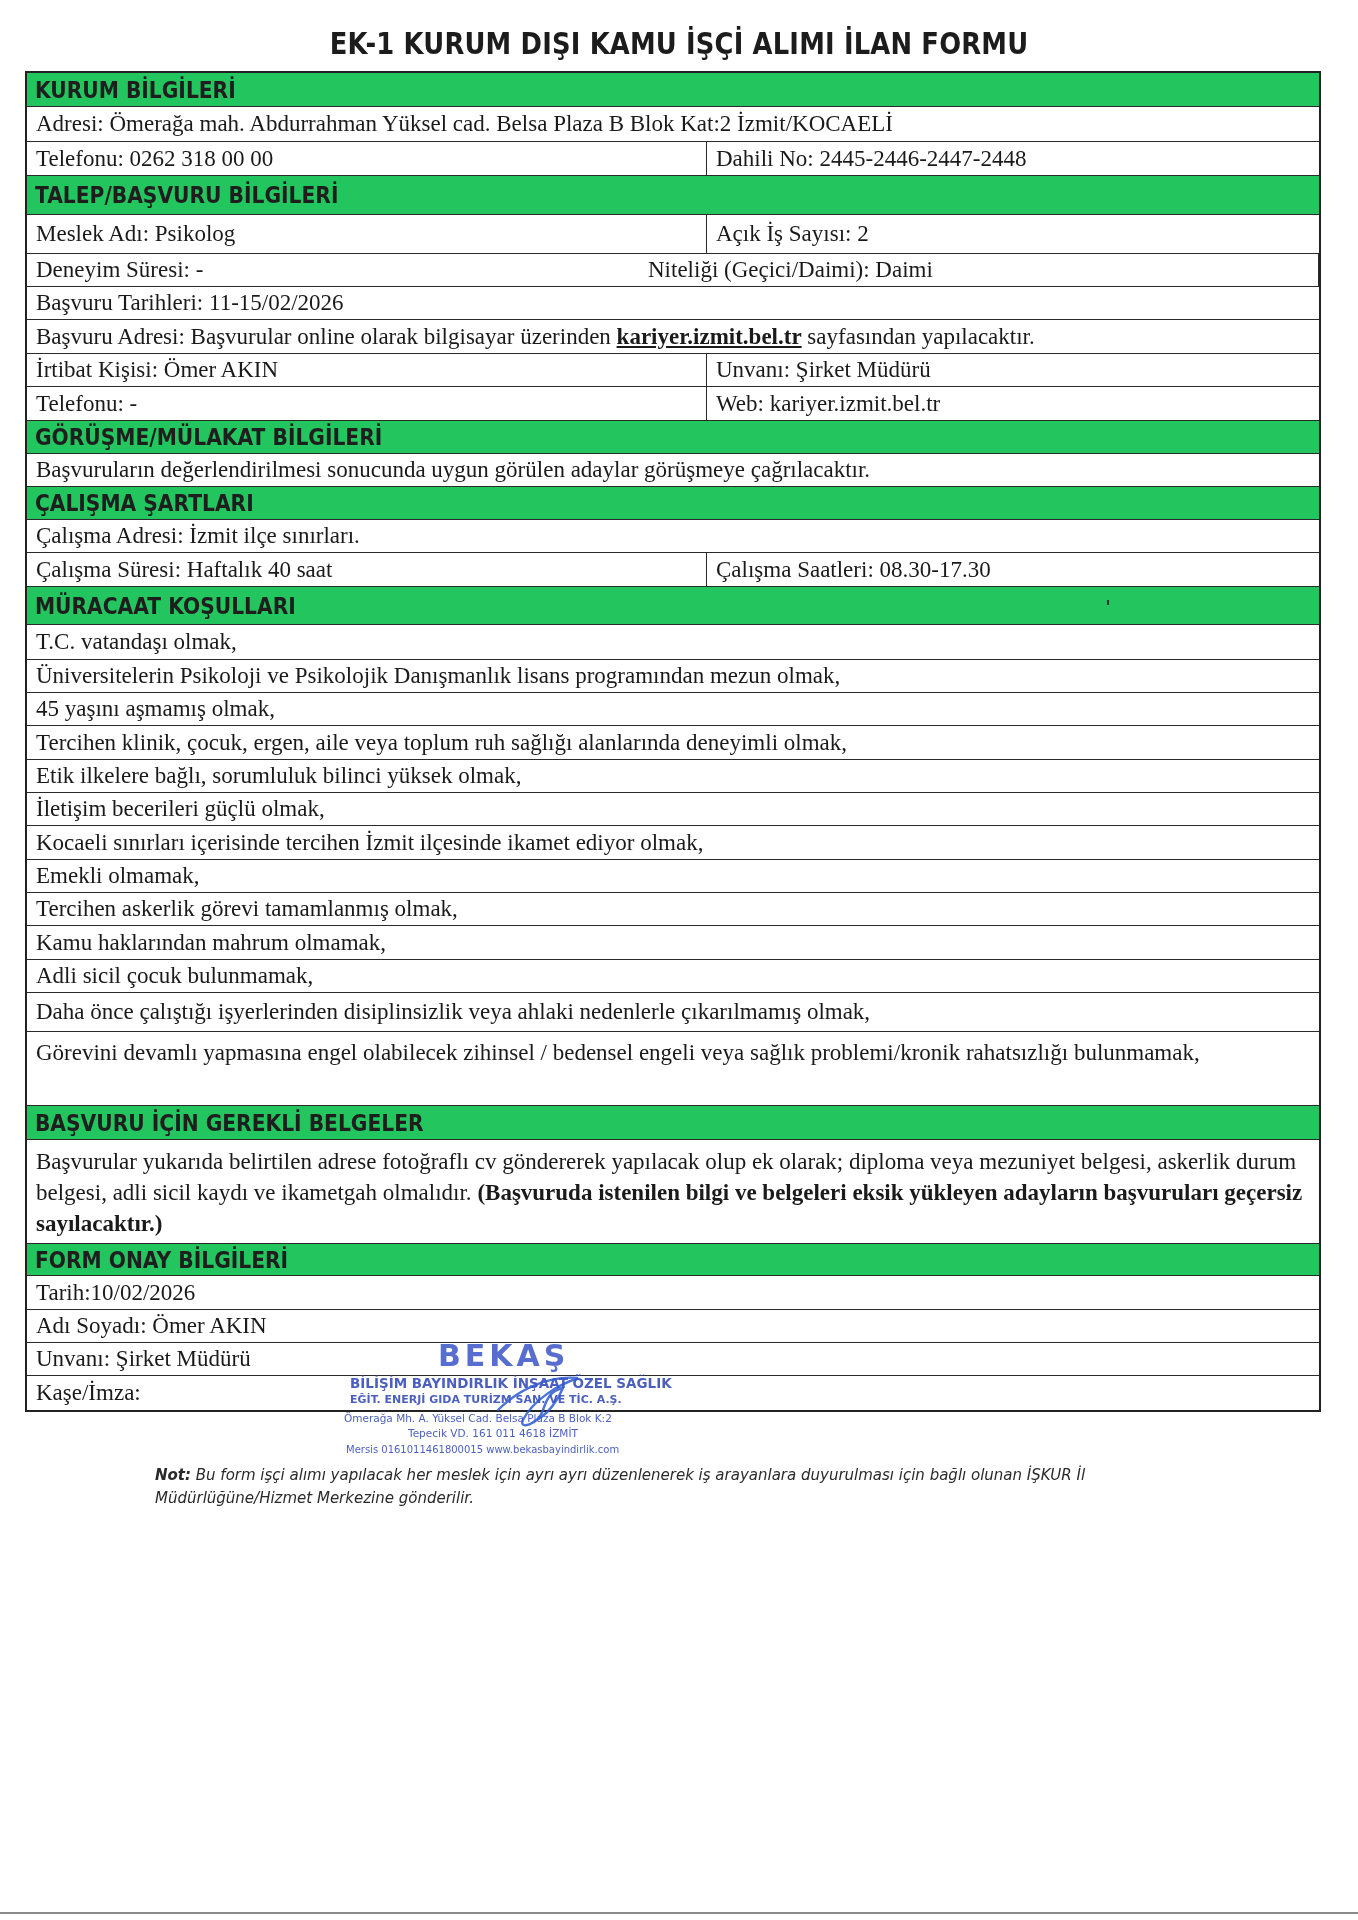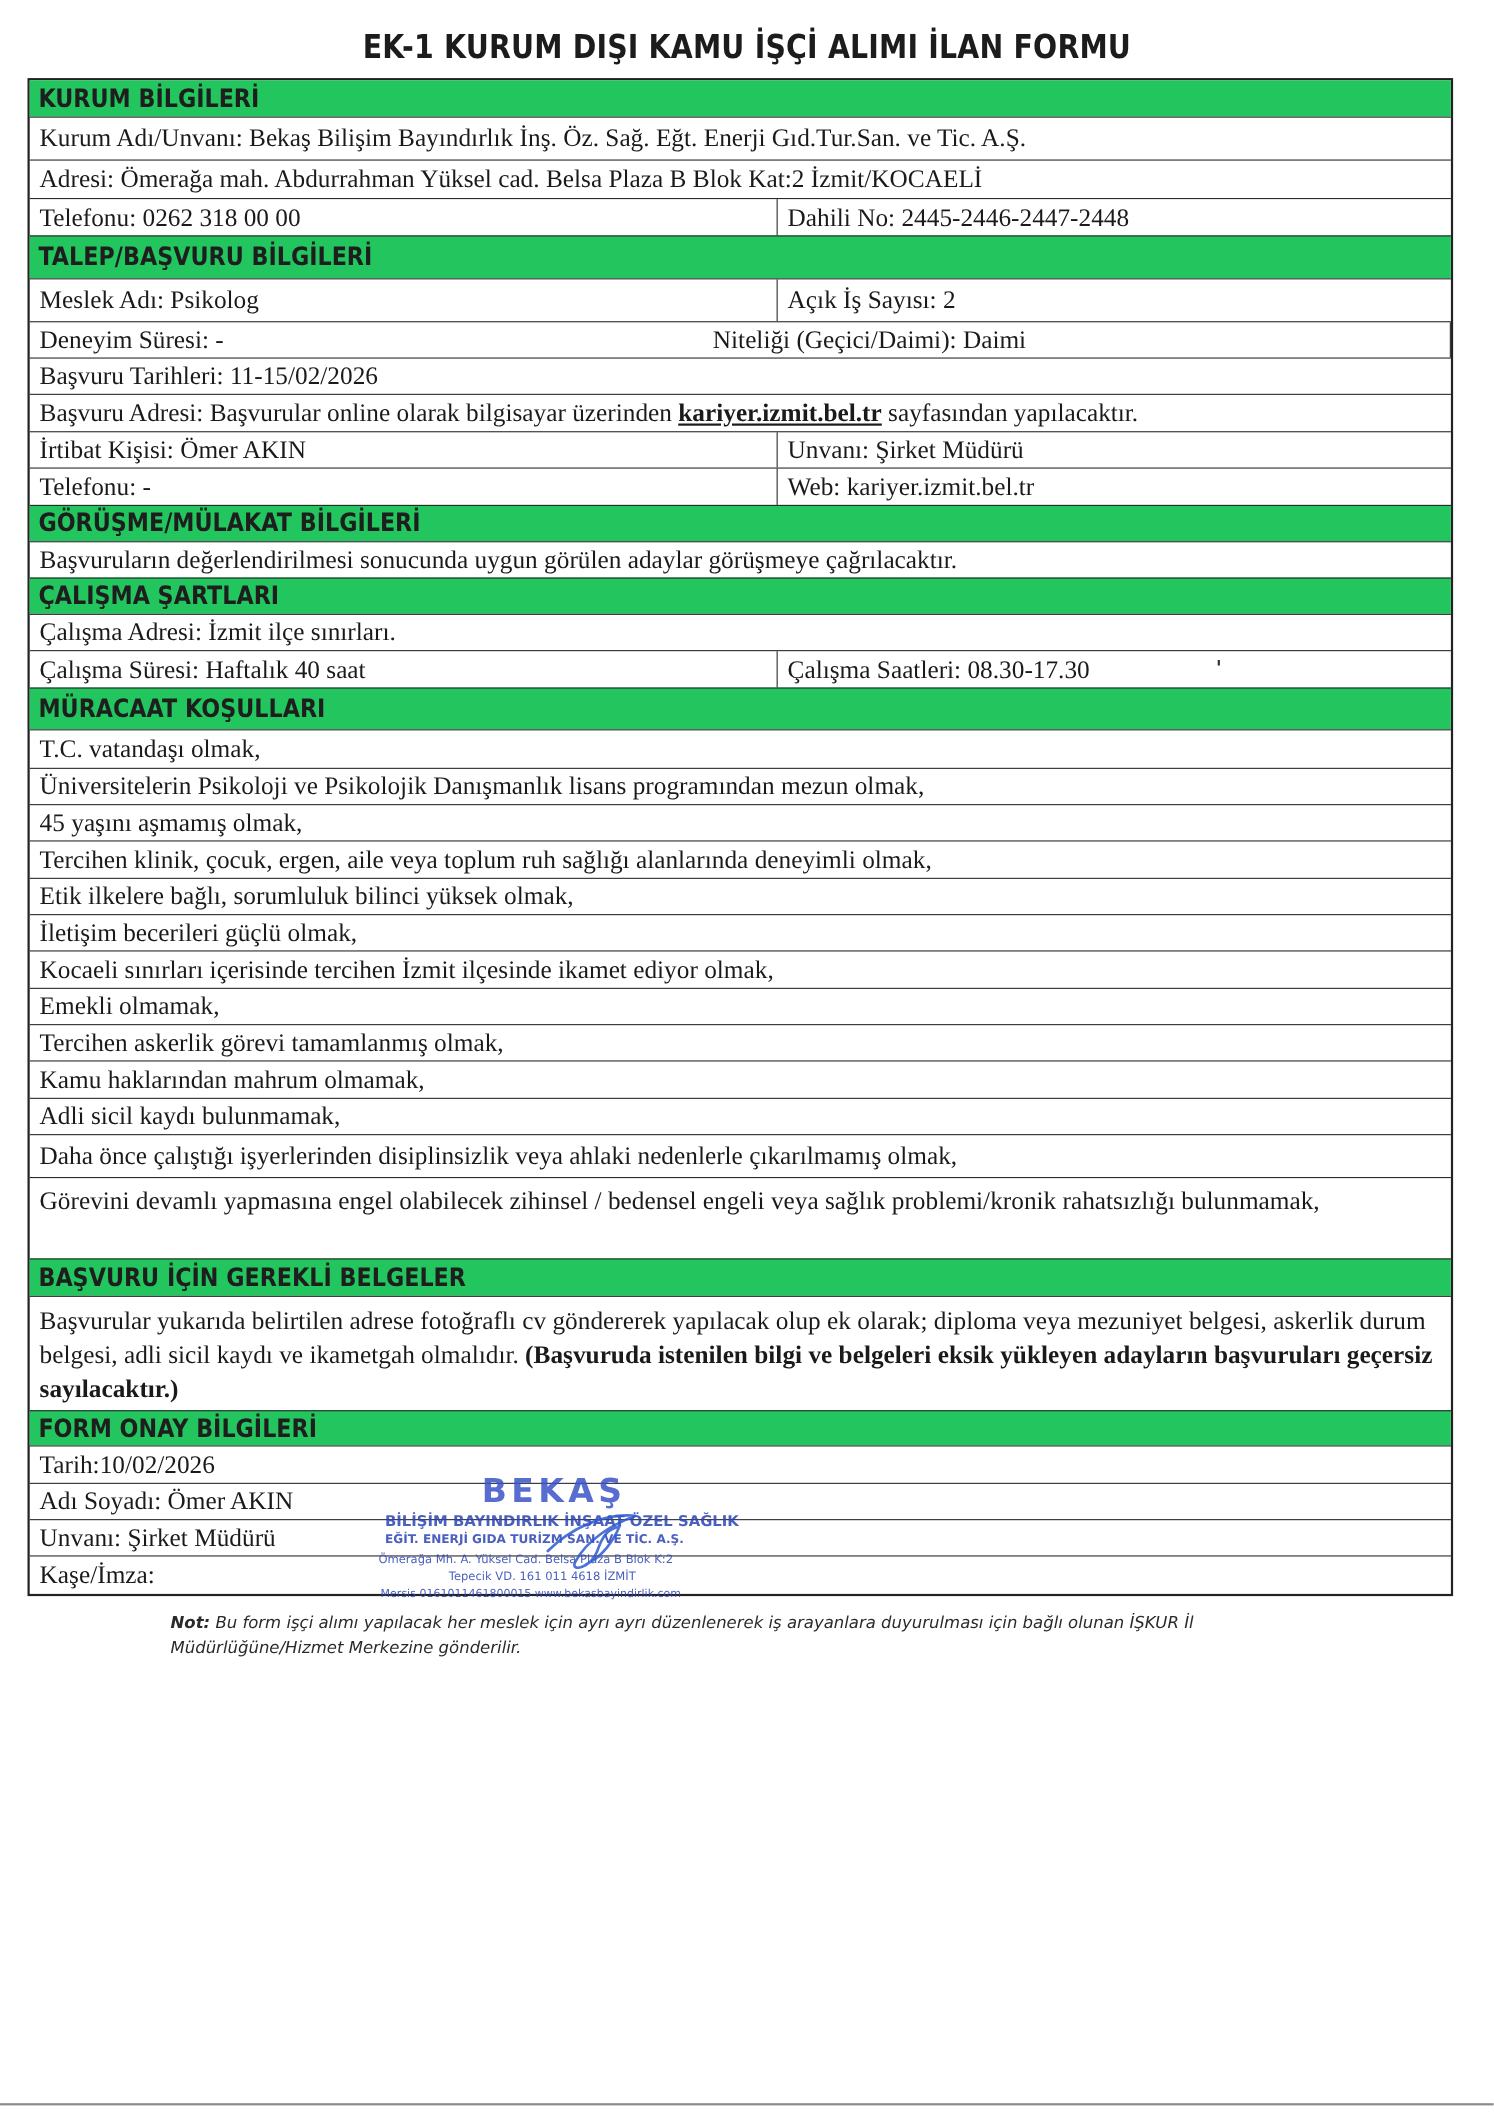--- a/index.html
+++ b/index.html
@@ -43,23 +43,20 @@
 </style>
 </head>
 <body>
 
 <div class="title">EK-1  KURUM DIŞI KAMU İŞÇİ ALIMI İLAN FORMU</div>
 
 <div class="form">
 
   <div class="row hdr" style="height:33px">
     <div class="cell full">KURUM BİLGİLERİ</div>
-  </div>
-  <div class="row" style="height:39px">
-    <div class="cell full">Kurum Adı/Unvanı: Bekaş Bilişim Bayındırlık İnş. Öz. Sağ. Eğt. Enerji Gıd.Tur.San. ve Tic. A.Ş.</div>
   </div>
   <div class="row" style="height:35px">
     <div class="cell full">Adresi: Ömerağa mah. Abdurrahman Yüksel cad. Belsa Plaza B Blok Kat:2 İzmit/KOCAELİ</div>
   </div>
   <div class="row" style="height:34px">
     <div class="cell left">Telefonu: 0262 318 00 00</div>
     <div class="cell right">Dahili No: 2445-2446-2447-2448</div>
   </div>
 
   <div class="row hdr" style="height:39px">
@@ -137,21 +134,21 @@
   <div class="row" style="height:33px">
       <div class="cell full">Emekli olmamak,</div>
     </div>
   <div class="row" style="height:33px">
       <div class="cell full">Tercihen askerlik  görevi tamamlanmış olmak,</div>
     </div>
   <div class="row" style="height:34px">
       <div class="cell full">Kamu haklarından mahrum olmamak,</div>
     </div>
   <div class="row" style="height:33px">
-      <div class="cell full">Adli sicil kaydı bulunmamak,</div>
+      <div class="cell full">Adli sicil çocuk bulunmamak,</div>
     </div>
   <div class="row" style="height:39px">
       <div class="cell full">Daha önce çalıştığı işyerlerinden disiplinsizlik veya ahlaki nedenlerle çıkarılmamış olmak,</div>
     </div>
   <div class="row" style="height:74px">
       <div class="cell full wrap justify">Görevini devamlı yapmasına engel olabilecek zihinsel / bedensel engeli veya sağlık problemi/kronik rahatsızlığı bulunmamak,</div>
     </div>
 
   <div class="row hdr" style="height:34px">
     <div class="cell full">BAŞVURU İÇİN GEREKLİ BELGELER</div>

